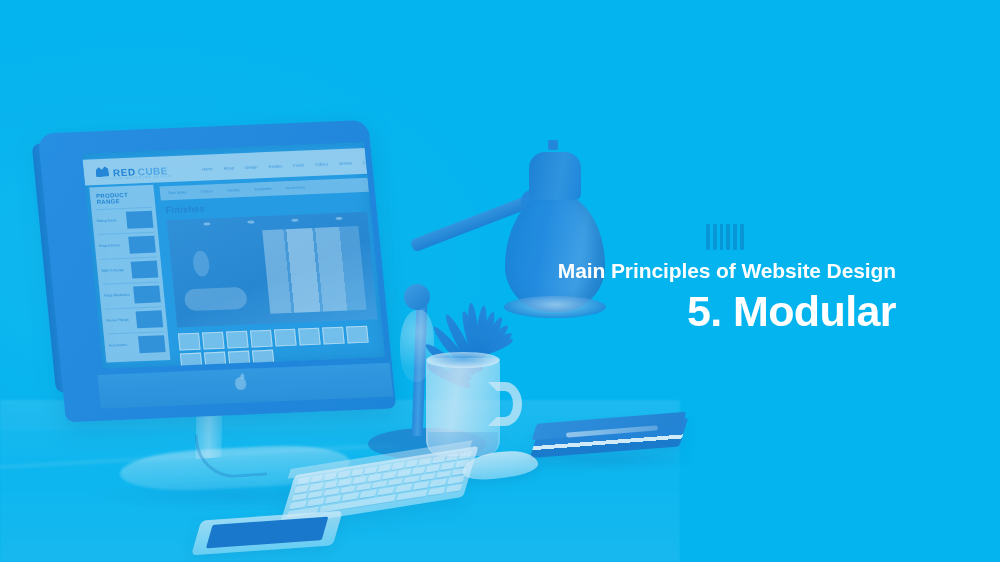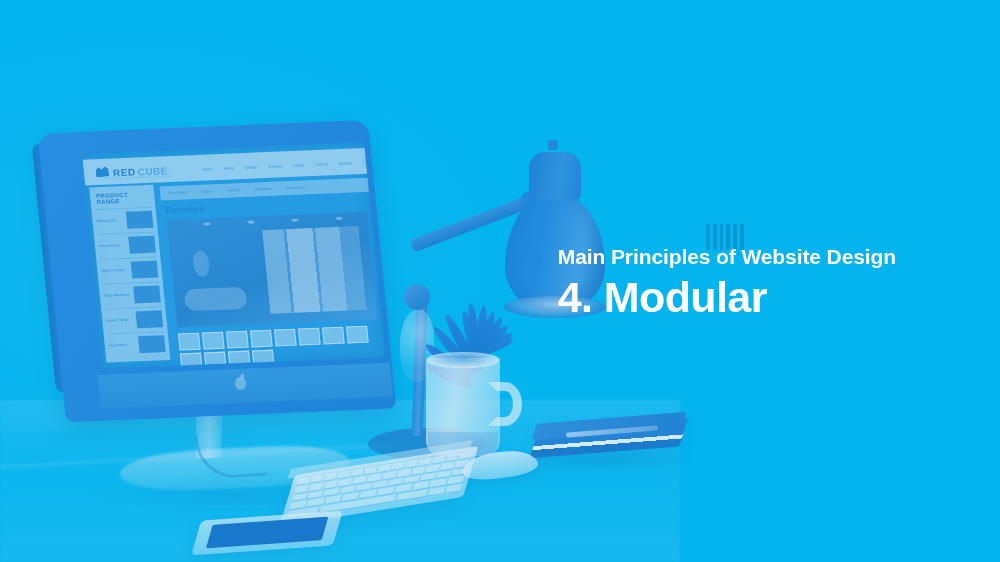--- a/index.html
+++ b/index.html
@@ -365,22 +365,22 @@
     pointer-events: none;
   }
   .tint2 {
     position: absolute; inset: 0;
     background: rgba(0,140,215,.18);
     pointer-events: none;
   }
 
   
   .text-block {
-    position: absolute; right: 104px; top: 244px;
-    text-align: left;
+    position: absolute; right: 104px; top: 258px;
+    text-align: right;
   }
   .subtitle {
     color: #ffffff;
     font-size: 21px;
     font-weight: bold;
     letter-spacing: -.1px;
     line-height: 1.25;
     white-space: nowrap;
   }
   .title {
@@ -627,16 +627,16 @@
     <div class="phone">
       <div class="phone-screen"></div>
     </div>
 
     <div class="tint"></div>
     <div class="tint2"></div>
   </div>
 
   <div class="text-block">
     <div class="subtitle">Main Principles of Website Design</div>
-    <div class="title">4. Modular</div>
+    <div class="title">5. Modular</div>
   </div>
 
 </div>
 
 </body></html>

